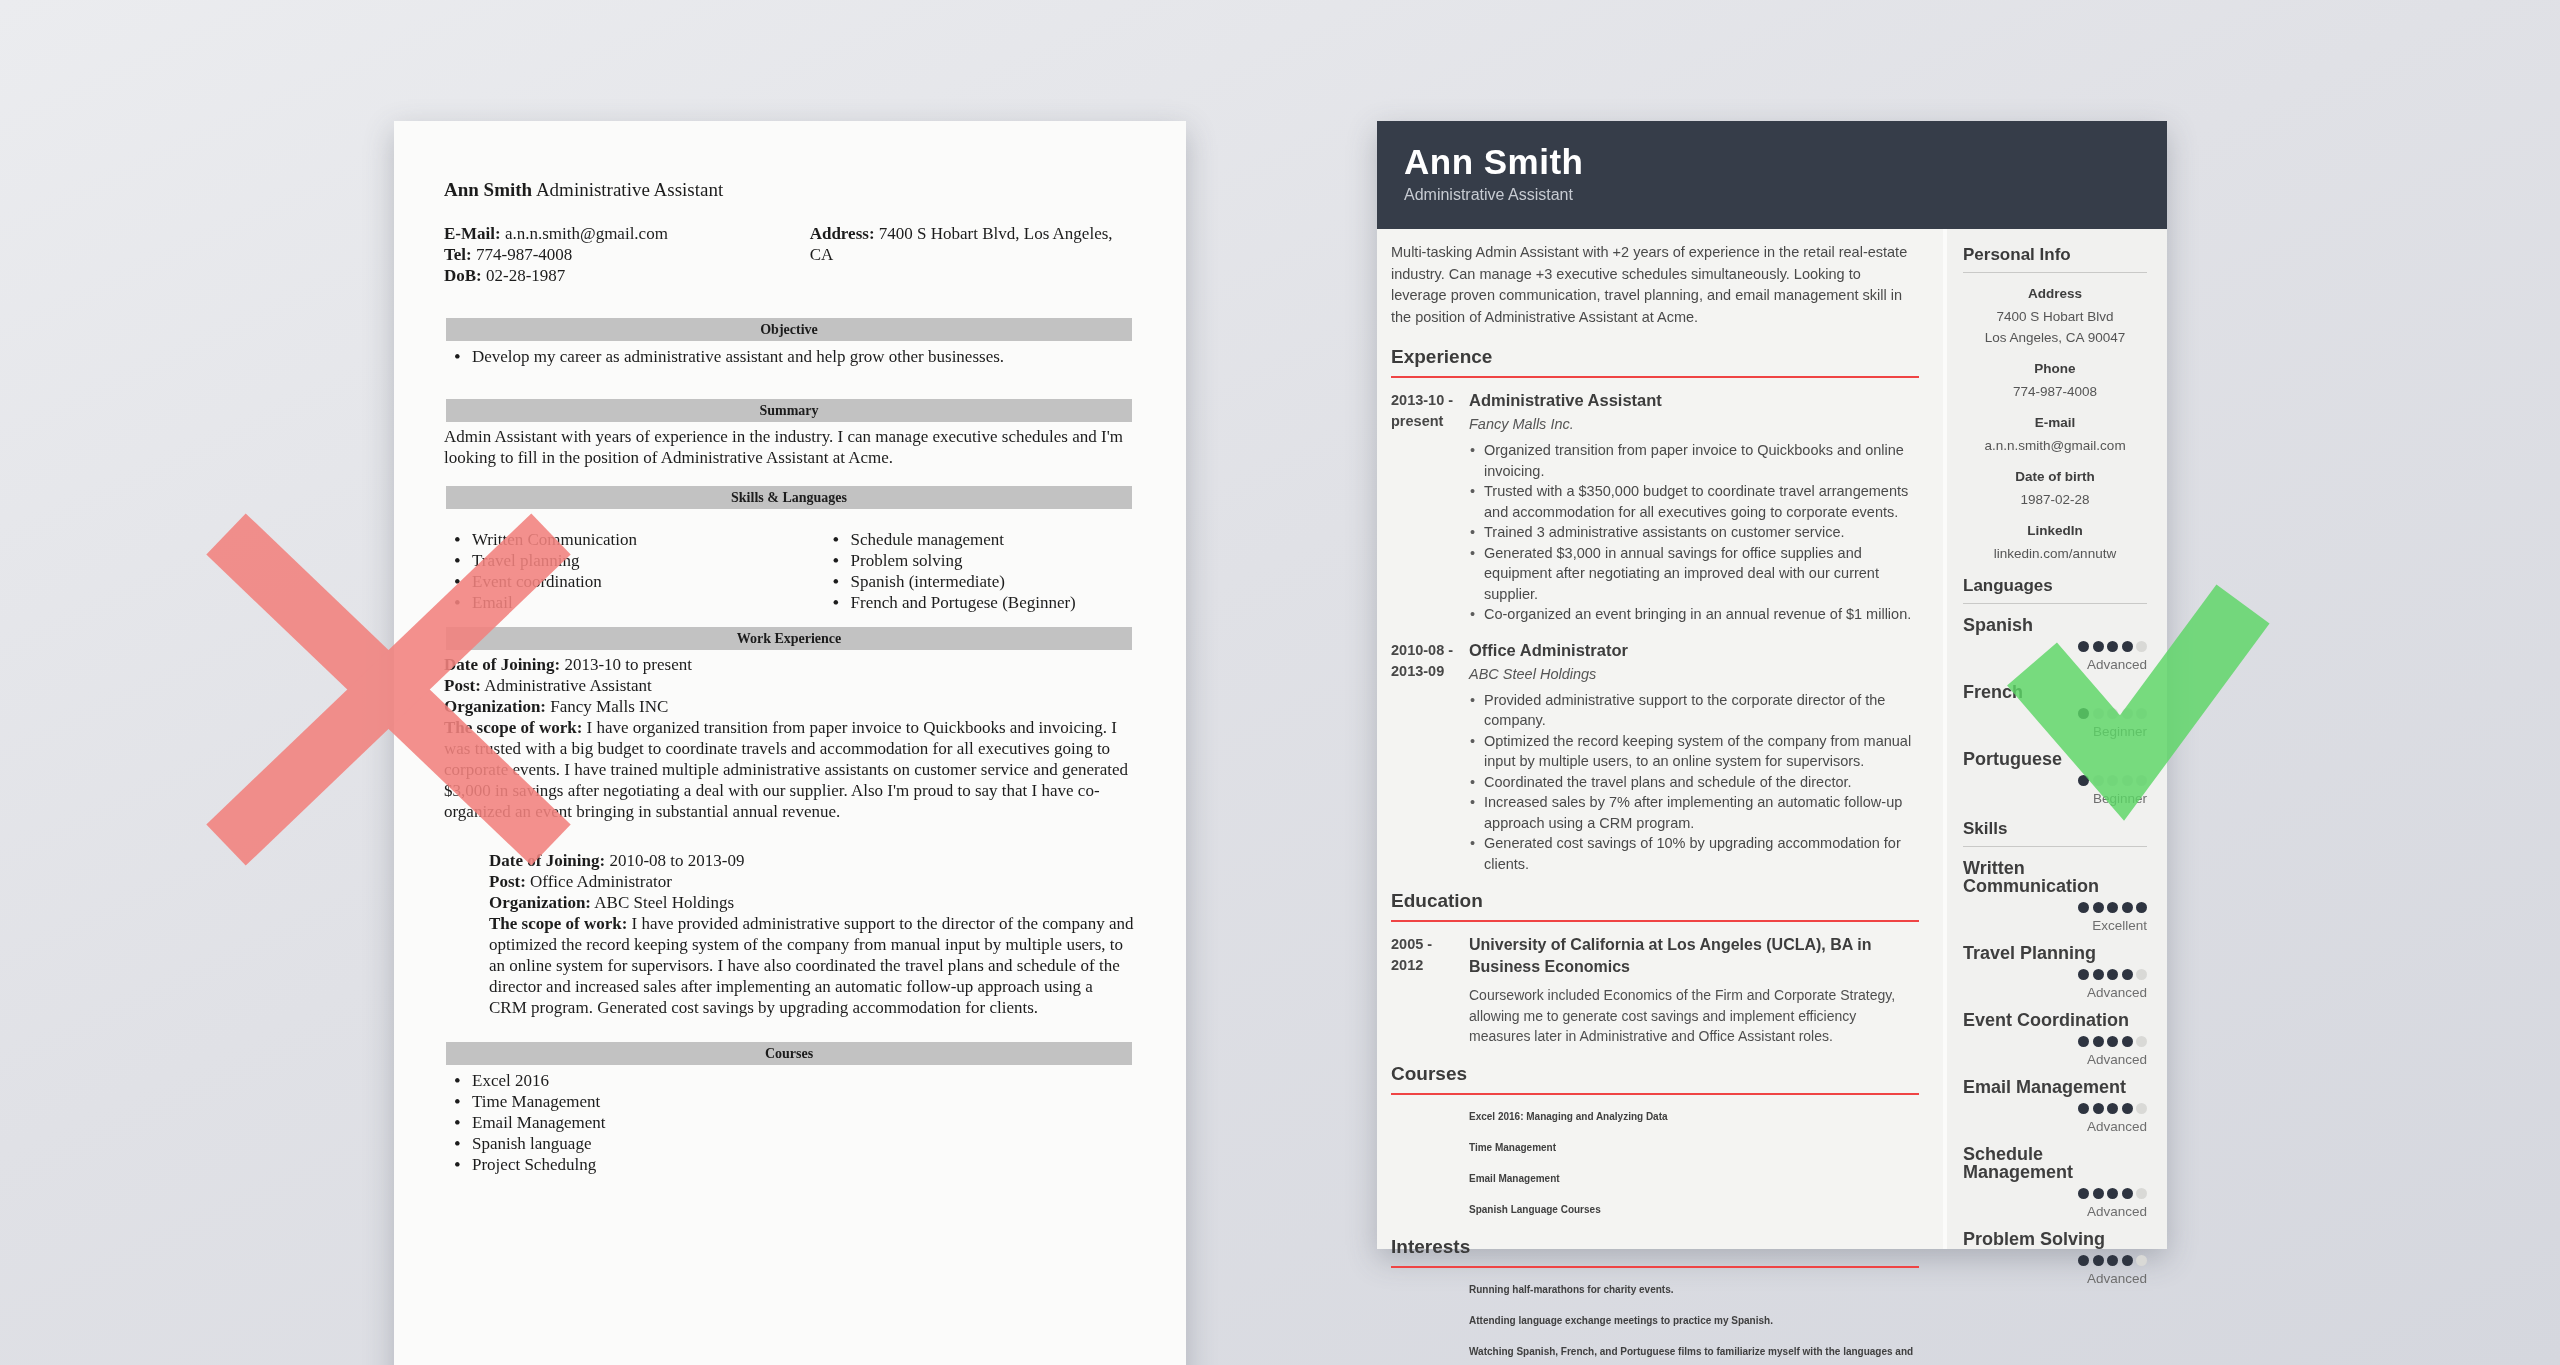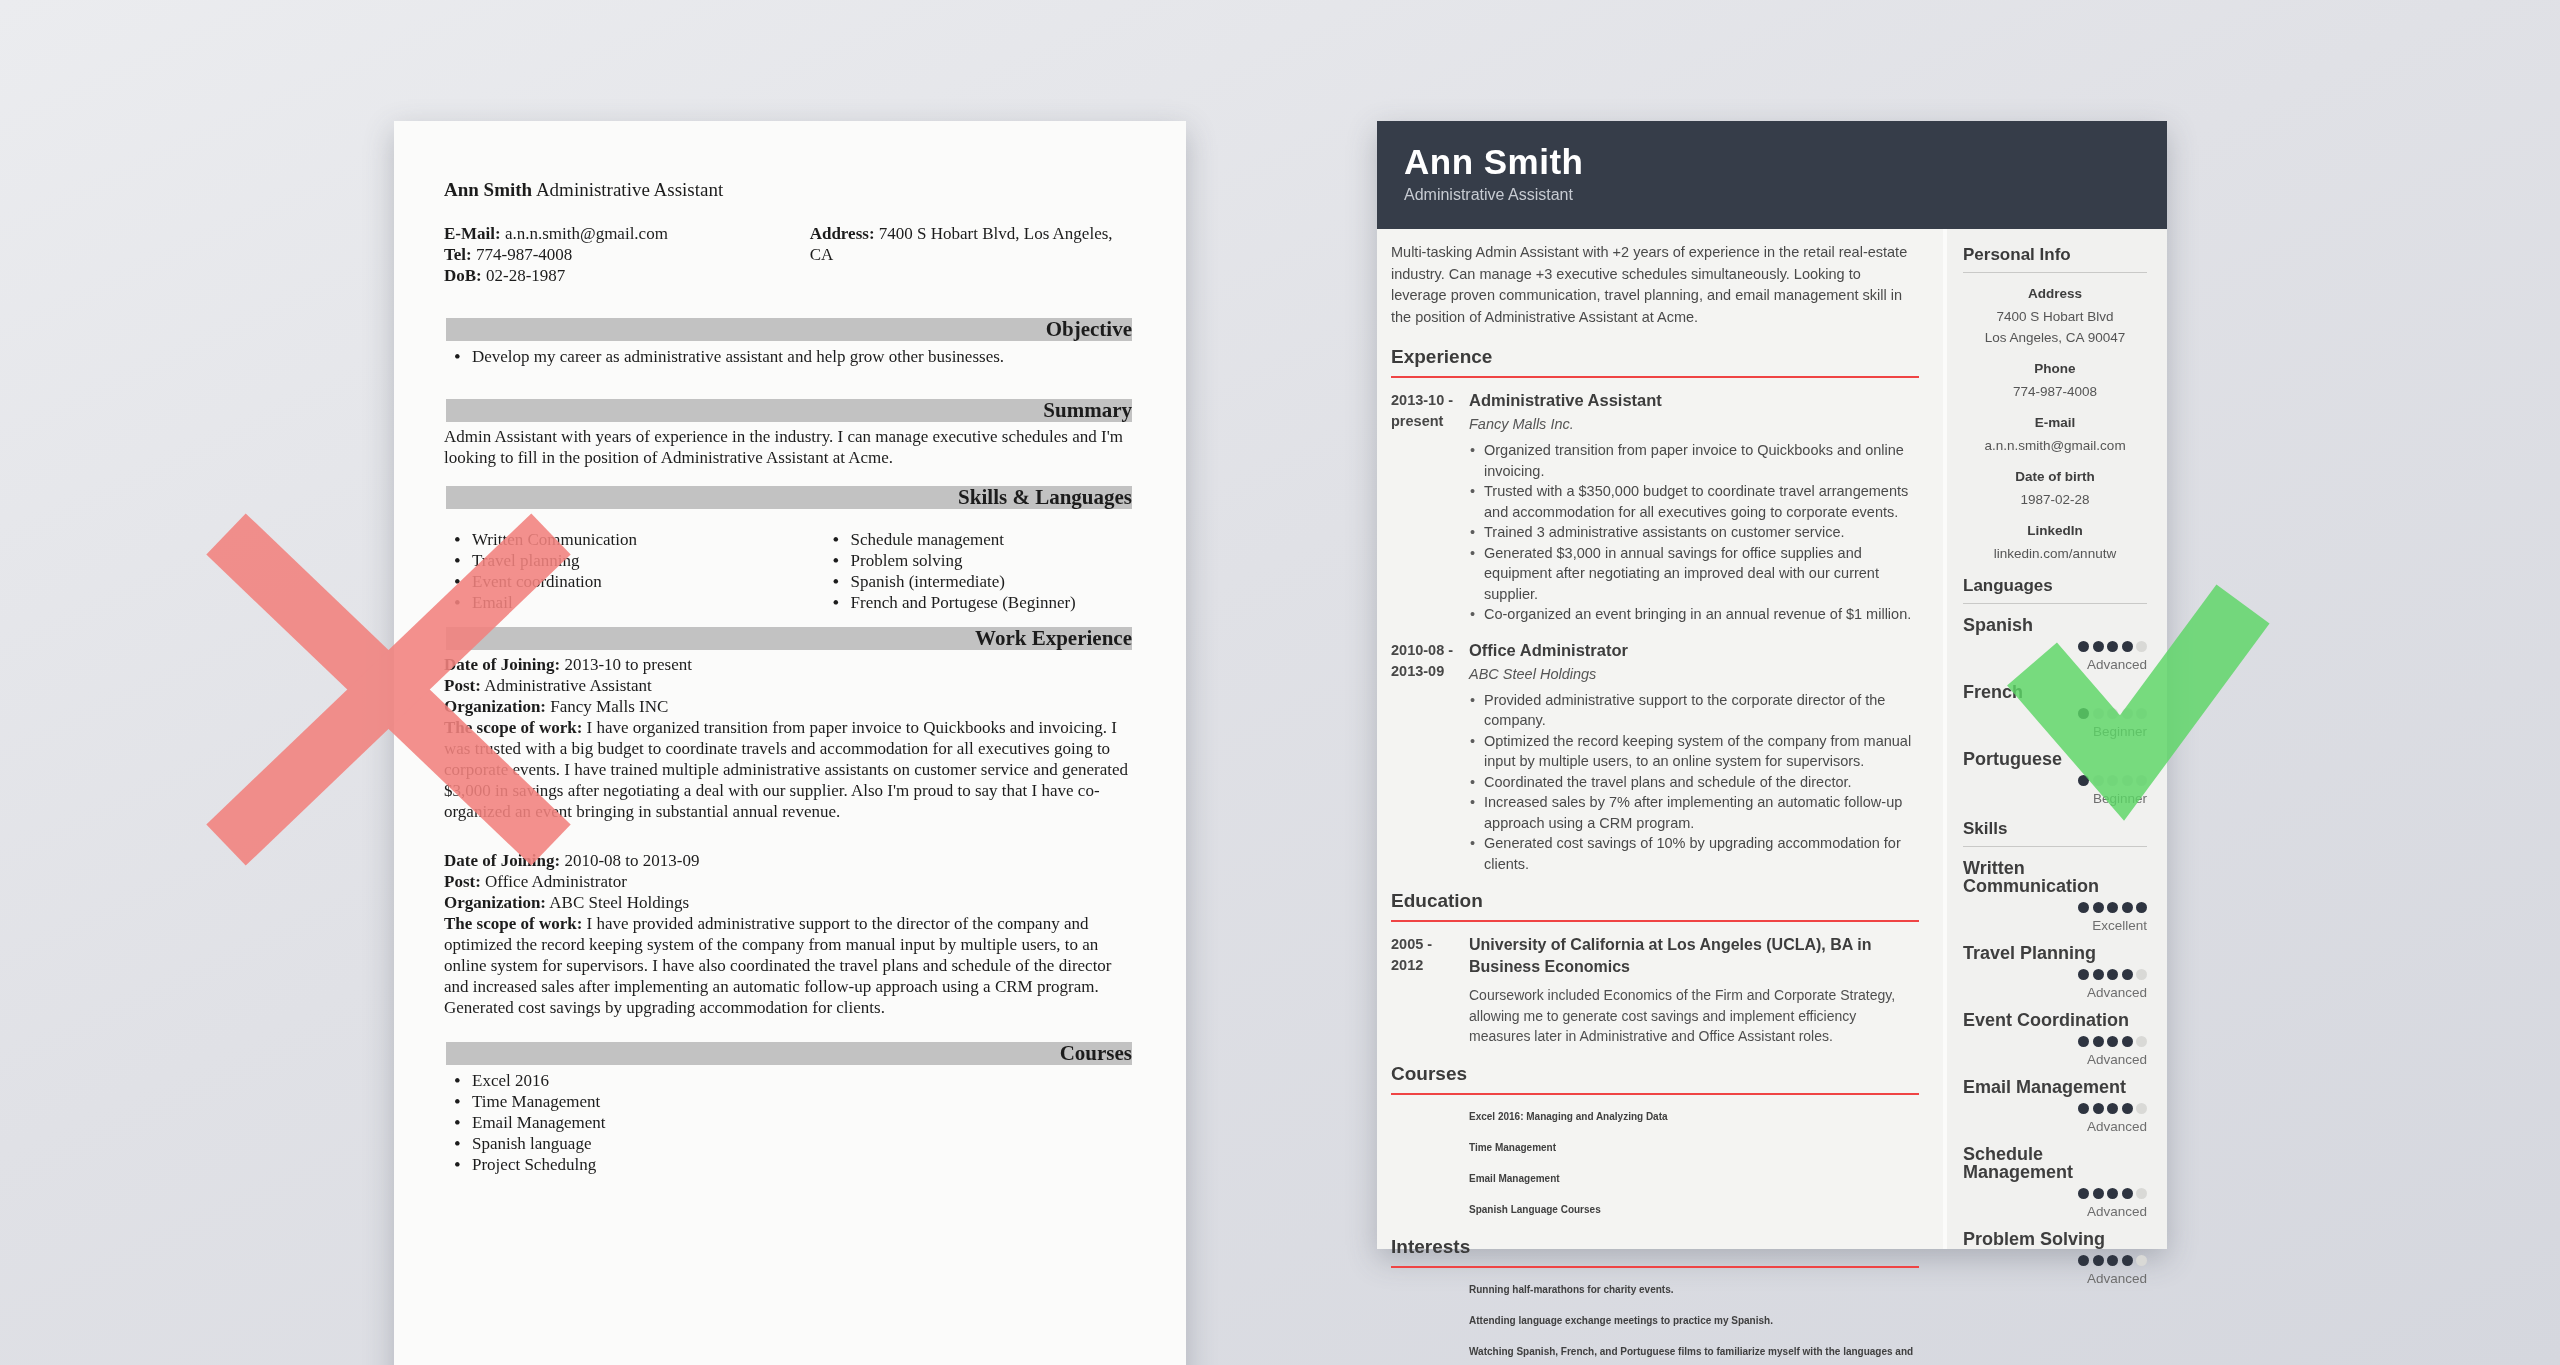--- a/index.html
+++ b/index.html
@@ -17,38 +17,38 @@
     background:#fbfbfa;color:#1c1c1c;
     font-family:"Liberation Serif",serif;font-size:17px;
     padding:58px 52px 30px 50px;box-sizing:border-box;
   }
   .b-name-line{font-size:19px;line-height:22px;}
   .b-name{font-weight:bold;}
   .b-contact{display:flex;margin-top:22px;line-height:21px;}
   .b-contact-col1{width:53%;}
   .b-contact-col2{flex:1;}
   .b-bar{
-    background:#c2c2c2;text-align:right;font-weight:bold;
-    height:23px;line-height:23px;font-size:21px;margin:0 2px;
+    background:#c2c2c2;text-align:center;font-weight:bold;
+    height:23px;line-height:23px;font-size:14px;margin:0 2px;
   }
   .b-bar.m-obj{margin-top:32px;}
   .b-bar.m-sum{margin-top:32px;}
   .b-bar.m-skl{margin-top:18px;}
   .b-bar.m-wrk{margin-top:14px;}
   .b-bar.m-crs{margin-top:24px;}
   ul.b-list{list-style:none;margin:5px 0 0 0;padding:0 0 0 6px;}
   ul.b-list li{line-height:21px;padding-left:22px;position:relative;}
   ul.b-list li::before{content:"\2022";position:absolute;left:4px;font-size:19px;}
   .b-par{margin:4px 0 0 0;line-height:21px;}
   .b-skills-cols{display:flex;margin-top:20px;}
   .b-skills-cols ul.b-list{margin-top:0;}
   .b-skills-col1{width:54%;}
   .b-skills-col2{flex:1;}
   .b-job{margin-top:4px;line-height:21px;}
-  .b-job.second{margin-top:28px;}
+  .b-job.second{margin-top:28px;margin-left:45px;}
   .bold{font-weight:bold;}
 
   
   .page-good{
     left:1377px;top:121px;width:790px;height:1128px;
     background:#f4f4f2;color:#4a4a4a;box-sizing:border-box;
   }
   .g-header{
     position:absolute;left:0;top:0;width:790px;height:108px;
     background:#363d49;box-sizing:border-box;padding:22px 0 0 27px;

